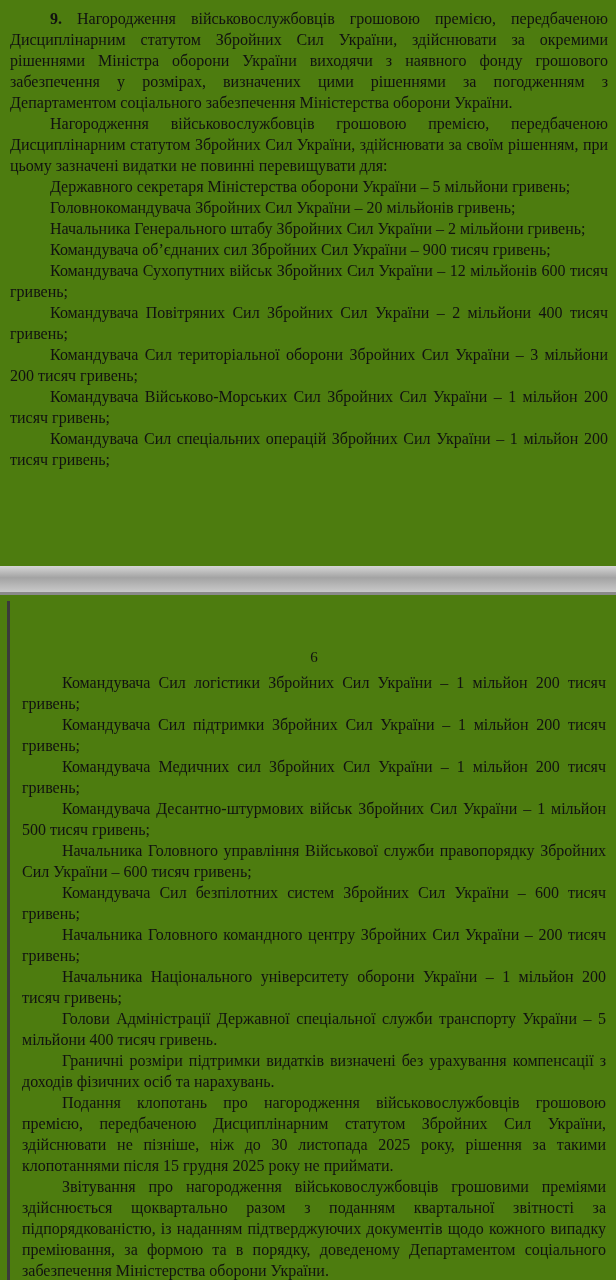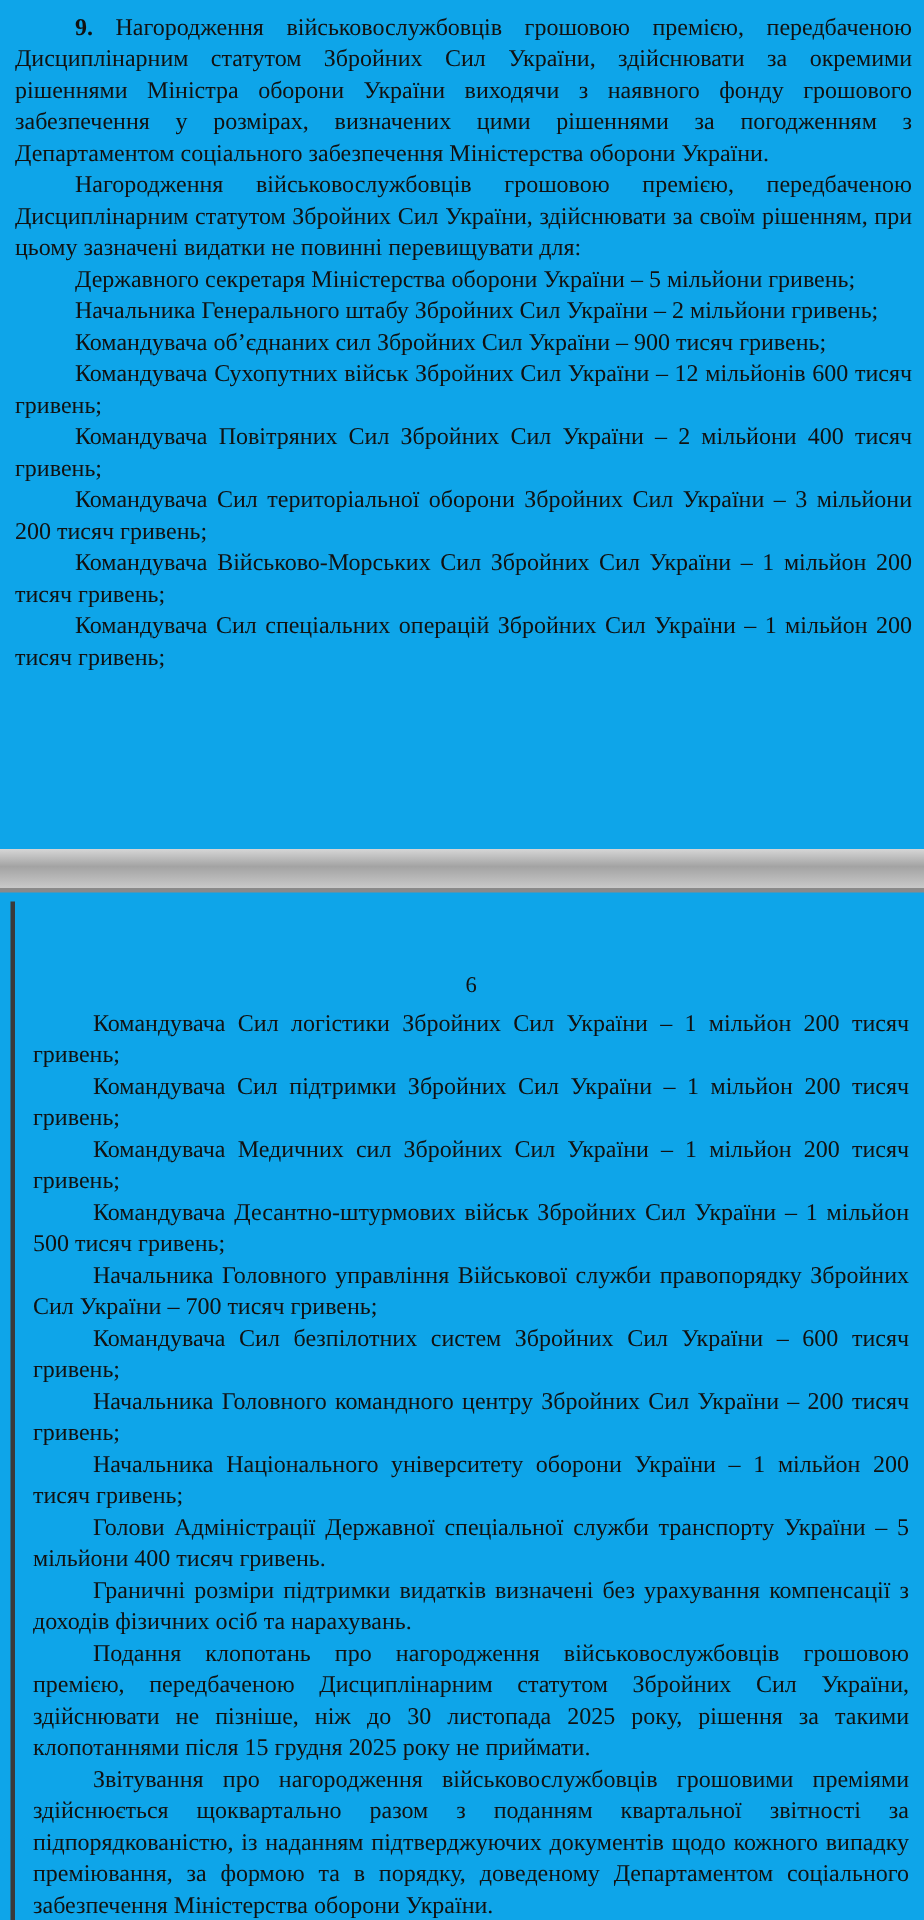--- a/index.html
+++ b/index.html
@@ -7,21 +7,21 @@
     padding: 0;
     background: #ffffff;
   }
   .doc {
     width: 616px;
     background: #ffffff;
     font-family: "Liberation Serif", "DejaVu Serif", serif;
     color: #111111;
   }
   .page {
-    background: #0ea5e9;
+    background: #4d7c0f;
     box-sizing: border-box;
     font-family: Liberation Serif, serif;
   }
   .page1 {
     padding: 8px 8px 46px 10px;
     min-height: 566px;
   }
   .gap {
     height: 26px;
     background: linear-gradient(to bottom, #d6d6d6, #a3a3a3 45%, #c9c9c9);
@@ -58,39 +58,40 @@
 </style>
 </head>
 <body>
 
 <div class="doc">
 
   <div class="page page1">
     <p class="para"><b class="clause">9.</b><span> Нагородження військовослужбовців грошовою премією, передбаченою Дисциплінарним статутом Збройних Сил України, здійснювати за окремими рішеннями Міністра оборони України виходячи з наявного фонду грошового забезпечення у розмірах, визначених цими рішеннями за погодженням з Департаментом соціального забезпечення Міністерства оборони України.</span></p>
     <p class="para">Нагородження військовослужбовців грошовою премією, передбаченою Дисциплінарним статутом Збройних Сил України, здійснювати за своїм рішенням, при цьому зазначені видатки не повинні перевищувати для:</p>
     <p class="para">Державного секретаря Міністерства оборони України – 5 мільйони гривень;</p>
+    <p class="para">Головнокомандувача Збройних Сил України – 20 мільйонів гривень;</p>
     <p class="para">Начальника Генерального штабу Збройних Сил України – 2 мільйони гривень;</p>
     <p class="para">Командувача об’єднаних сил Збройних Сил України – 900 тисяч гривень;</p>
     <p class="para">Командувача Сухопутних військ Збройних Сил України – 12 мільйонів 600 тисяч гривень;</p>
     <p class="para">Командувача Повітряних Сил Збройних Сил України – 2 мільйони 400 тисяч гривень;</p>
     <p class="para">Командувача Сил територіальної оборони Збройних Сил України – 3 мільйони 200 тисяч гривень;</p>
     <p class="para">Командувача Військово-Морських Сил Збройних Сил України – 1 мільйон 200 тисяч гривень;</p>
     <p class="para">Командувача Сил спеціальних операцій Збройних Сил України – 1 мільйон 200 тисяч гривень;</p>
   </div>
 
   <div class="gap"></div>
 
   <div class="page page2">
     <div class="edge"></div>
     <div class="pageno">6</div>
     <p class="para">Командувача Сил логістики Збройних Сил України – 1 мільйон 200 тисяч гривень;</p>
     <p class="para">Командувача Сил підтримки Збройних Сил України – 1 мільйон 200 тисяч гривень;</p>
     <p class="para">Командувача Медичних сил Збройних Сил України – 1 мільйон 200 тисяч гривень;</p>
     <p class="para">Командувача Десантно-штурмових військ Збройних Сил України – 1 мільйон 500 тисяч гривень;</p>
-    <p class="para">Начальника Головного управління Військової служби правопорядку Збройних Сил України – 700 тисяч гривень;</p>
+    <p class="para">Начальника Головного управління Військової служби правопорядку Збройних Сил України – 600 тисяч гривень;</p>
     <p class="para">Командувача Сил безпілотних систем Збройних Сил України – 600 тисяч гривень;</p>
     <p class="para">Начальника Головного командного центру Збройних Сил України – 200 тисяч гривень;</p>
     <p class="para">Начальника Національного університету оборони України – 1 мільйон 200 тисяч гривень;</p>
     <p class="para">Голови Адміністрації Державної спеціальної служби транспорту України – 5 мільйони 400 тисяч гривень.</p>
     <p class="para">Граничні розміри підтримки видатків визначені без урахування компенсації з доходів фізичних осіб та нарахувань.</p>
     <p class="para">Подання клопотань про нагородження військовослужбовців грошовою премією, передбаченою Дисциплінарним статутом Збройних Сил України, здійснювати не пізніше, ніж до 30 листопада 2025 року, рішення за такими клопотаннями після 15 грудня 2025 року не приймати.</p>
     <p class="para">Звітування про нагородження військовослужбовців грошовими преміями здійснюється щоквартально разом з поданням квартальної звітності за підпорядкованістю, із наданням підтверджуючих документів щодо кожного випадку преміювання, за формою та в порядку, доведеному Департаментом соціального забезпечення Міністерства оборони України.</p>
   </div>
 
 </div>

